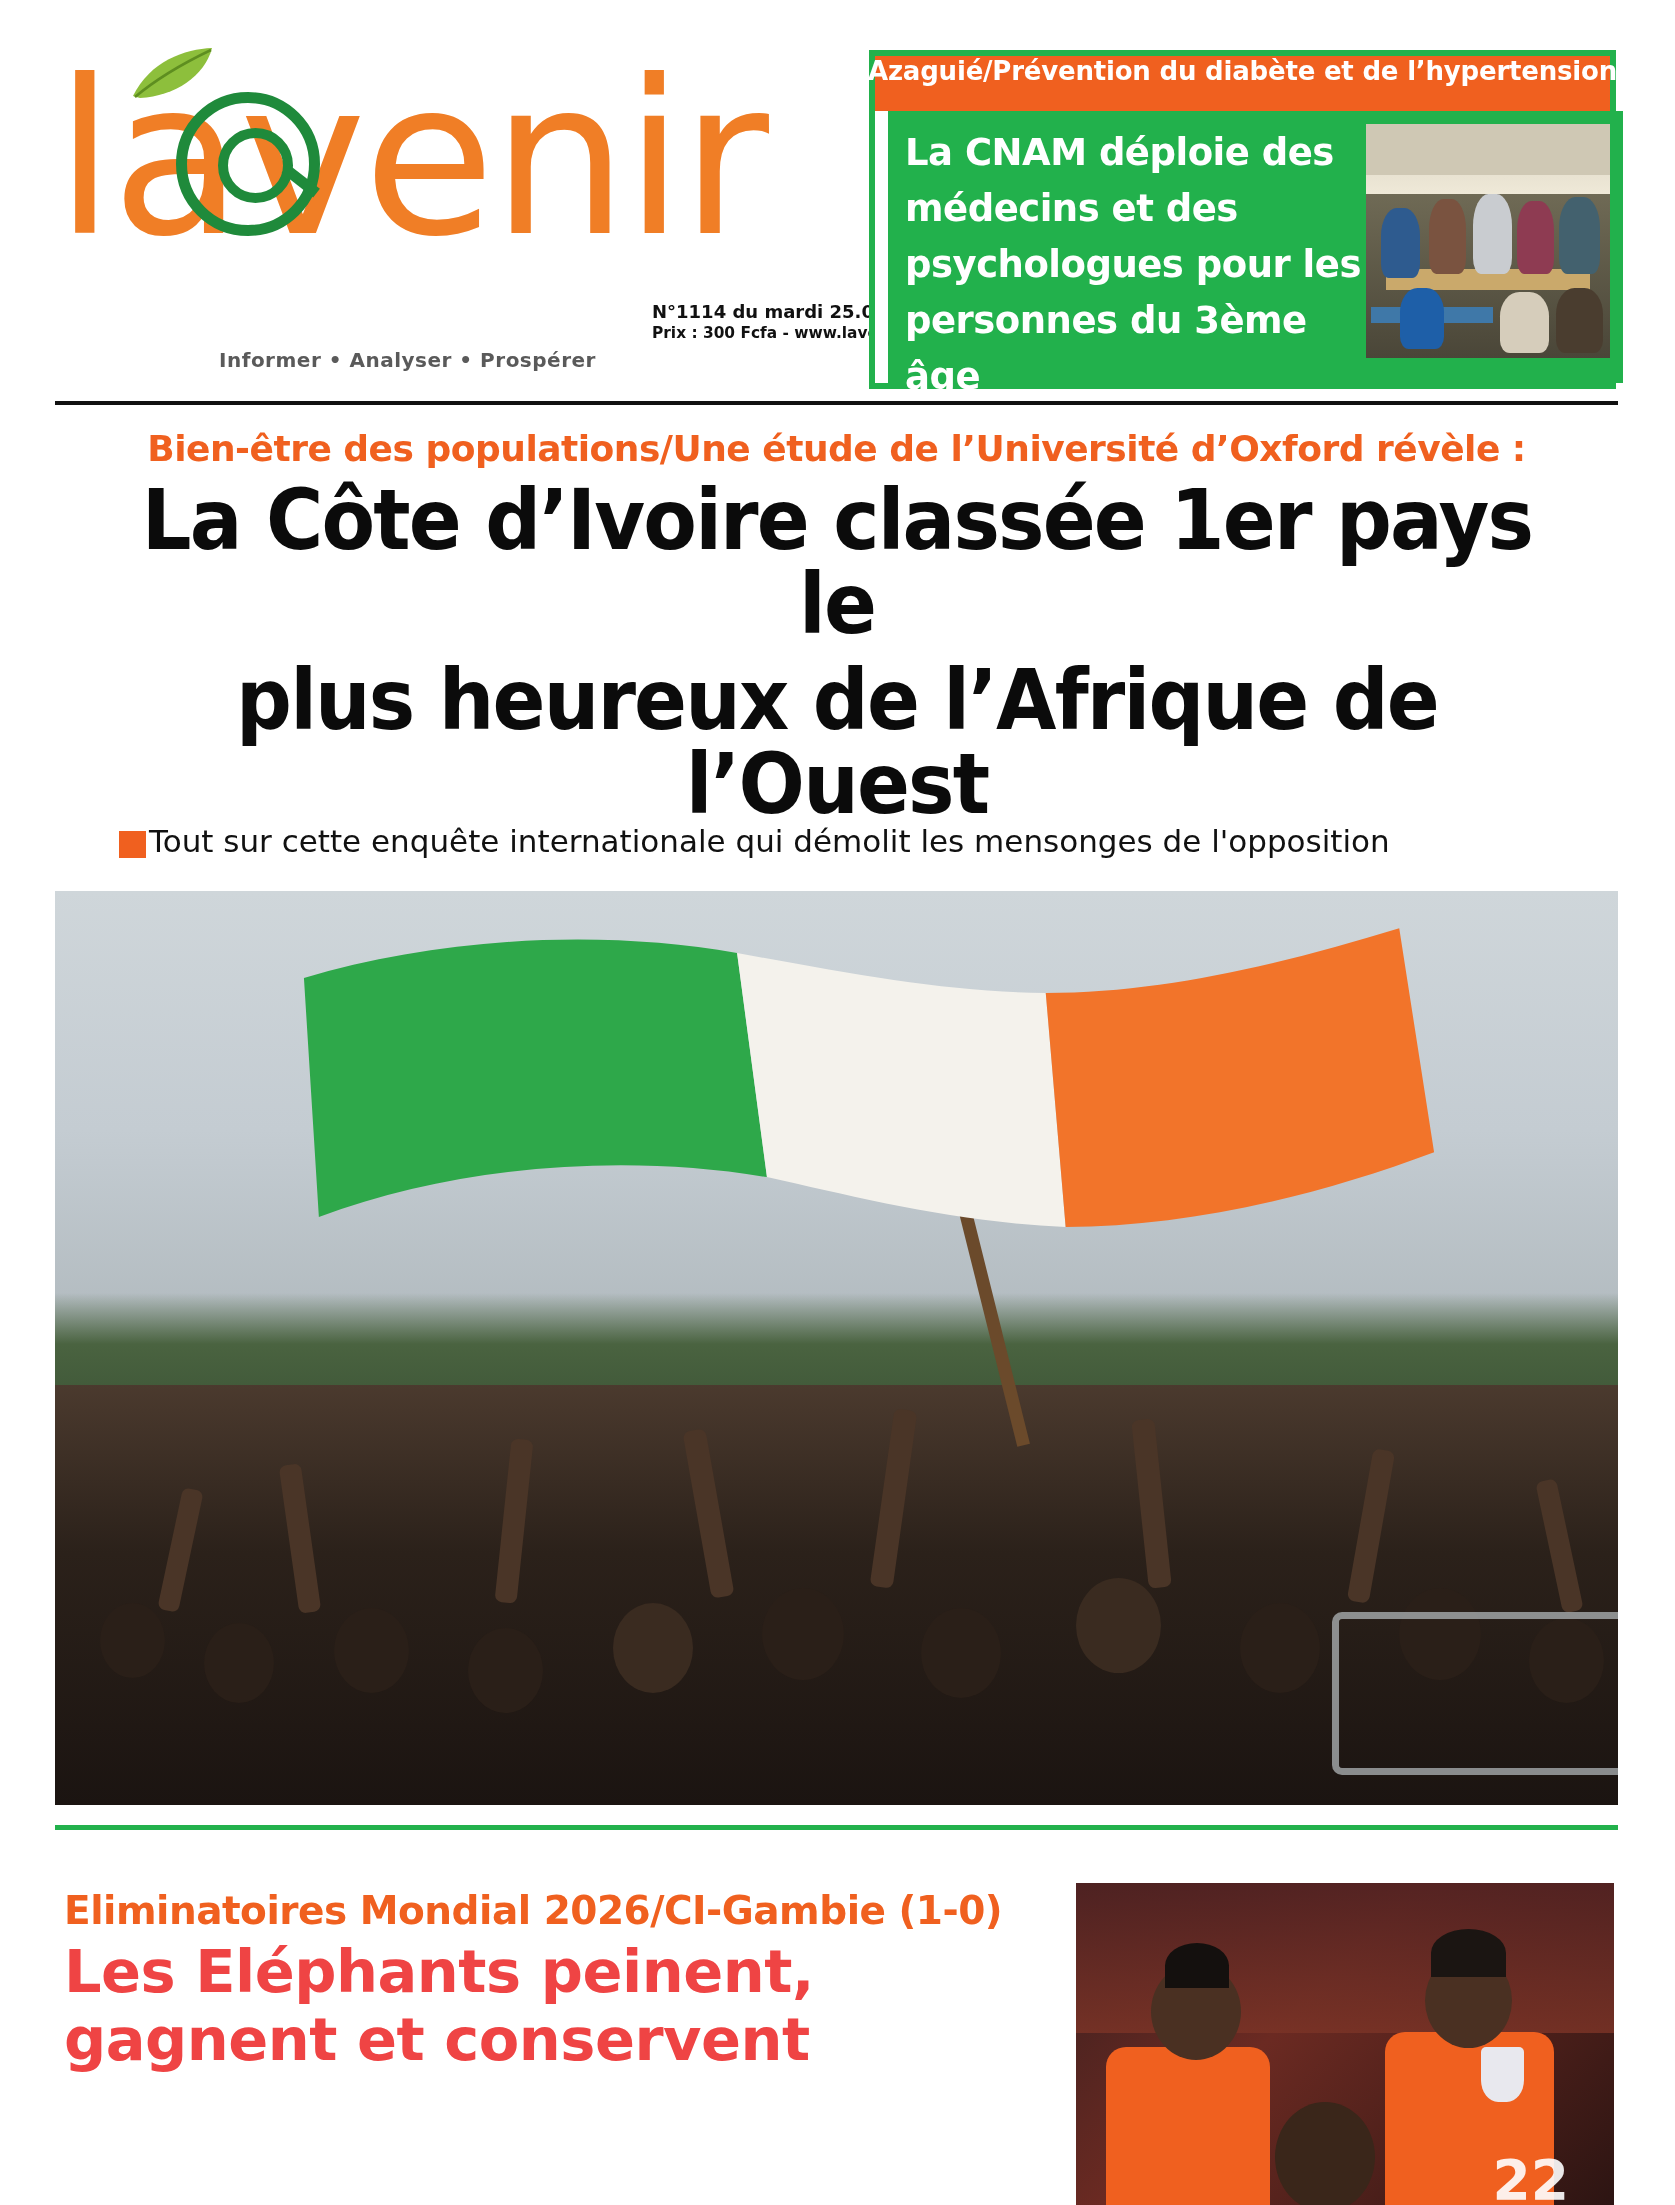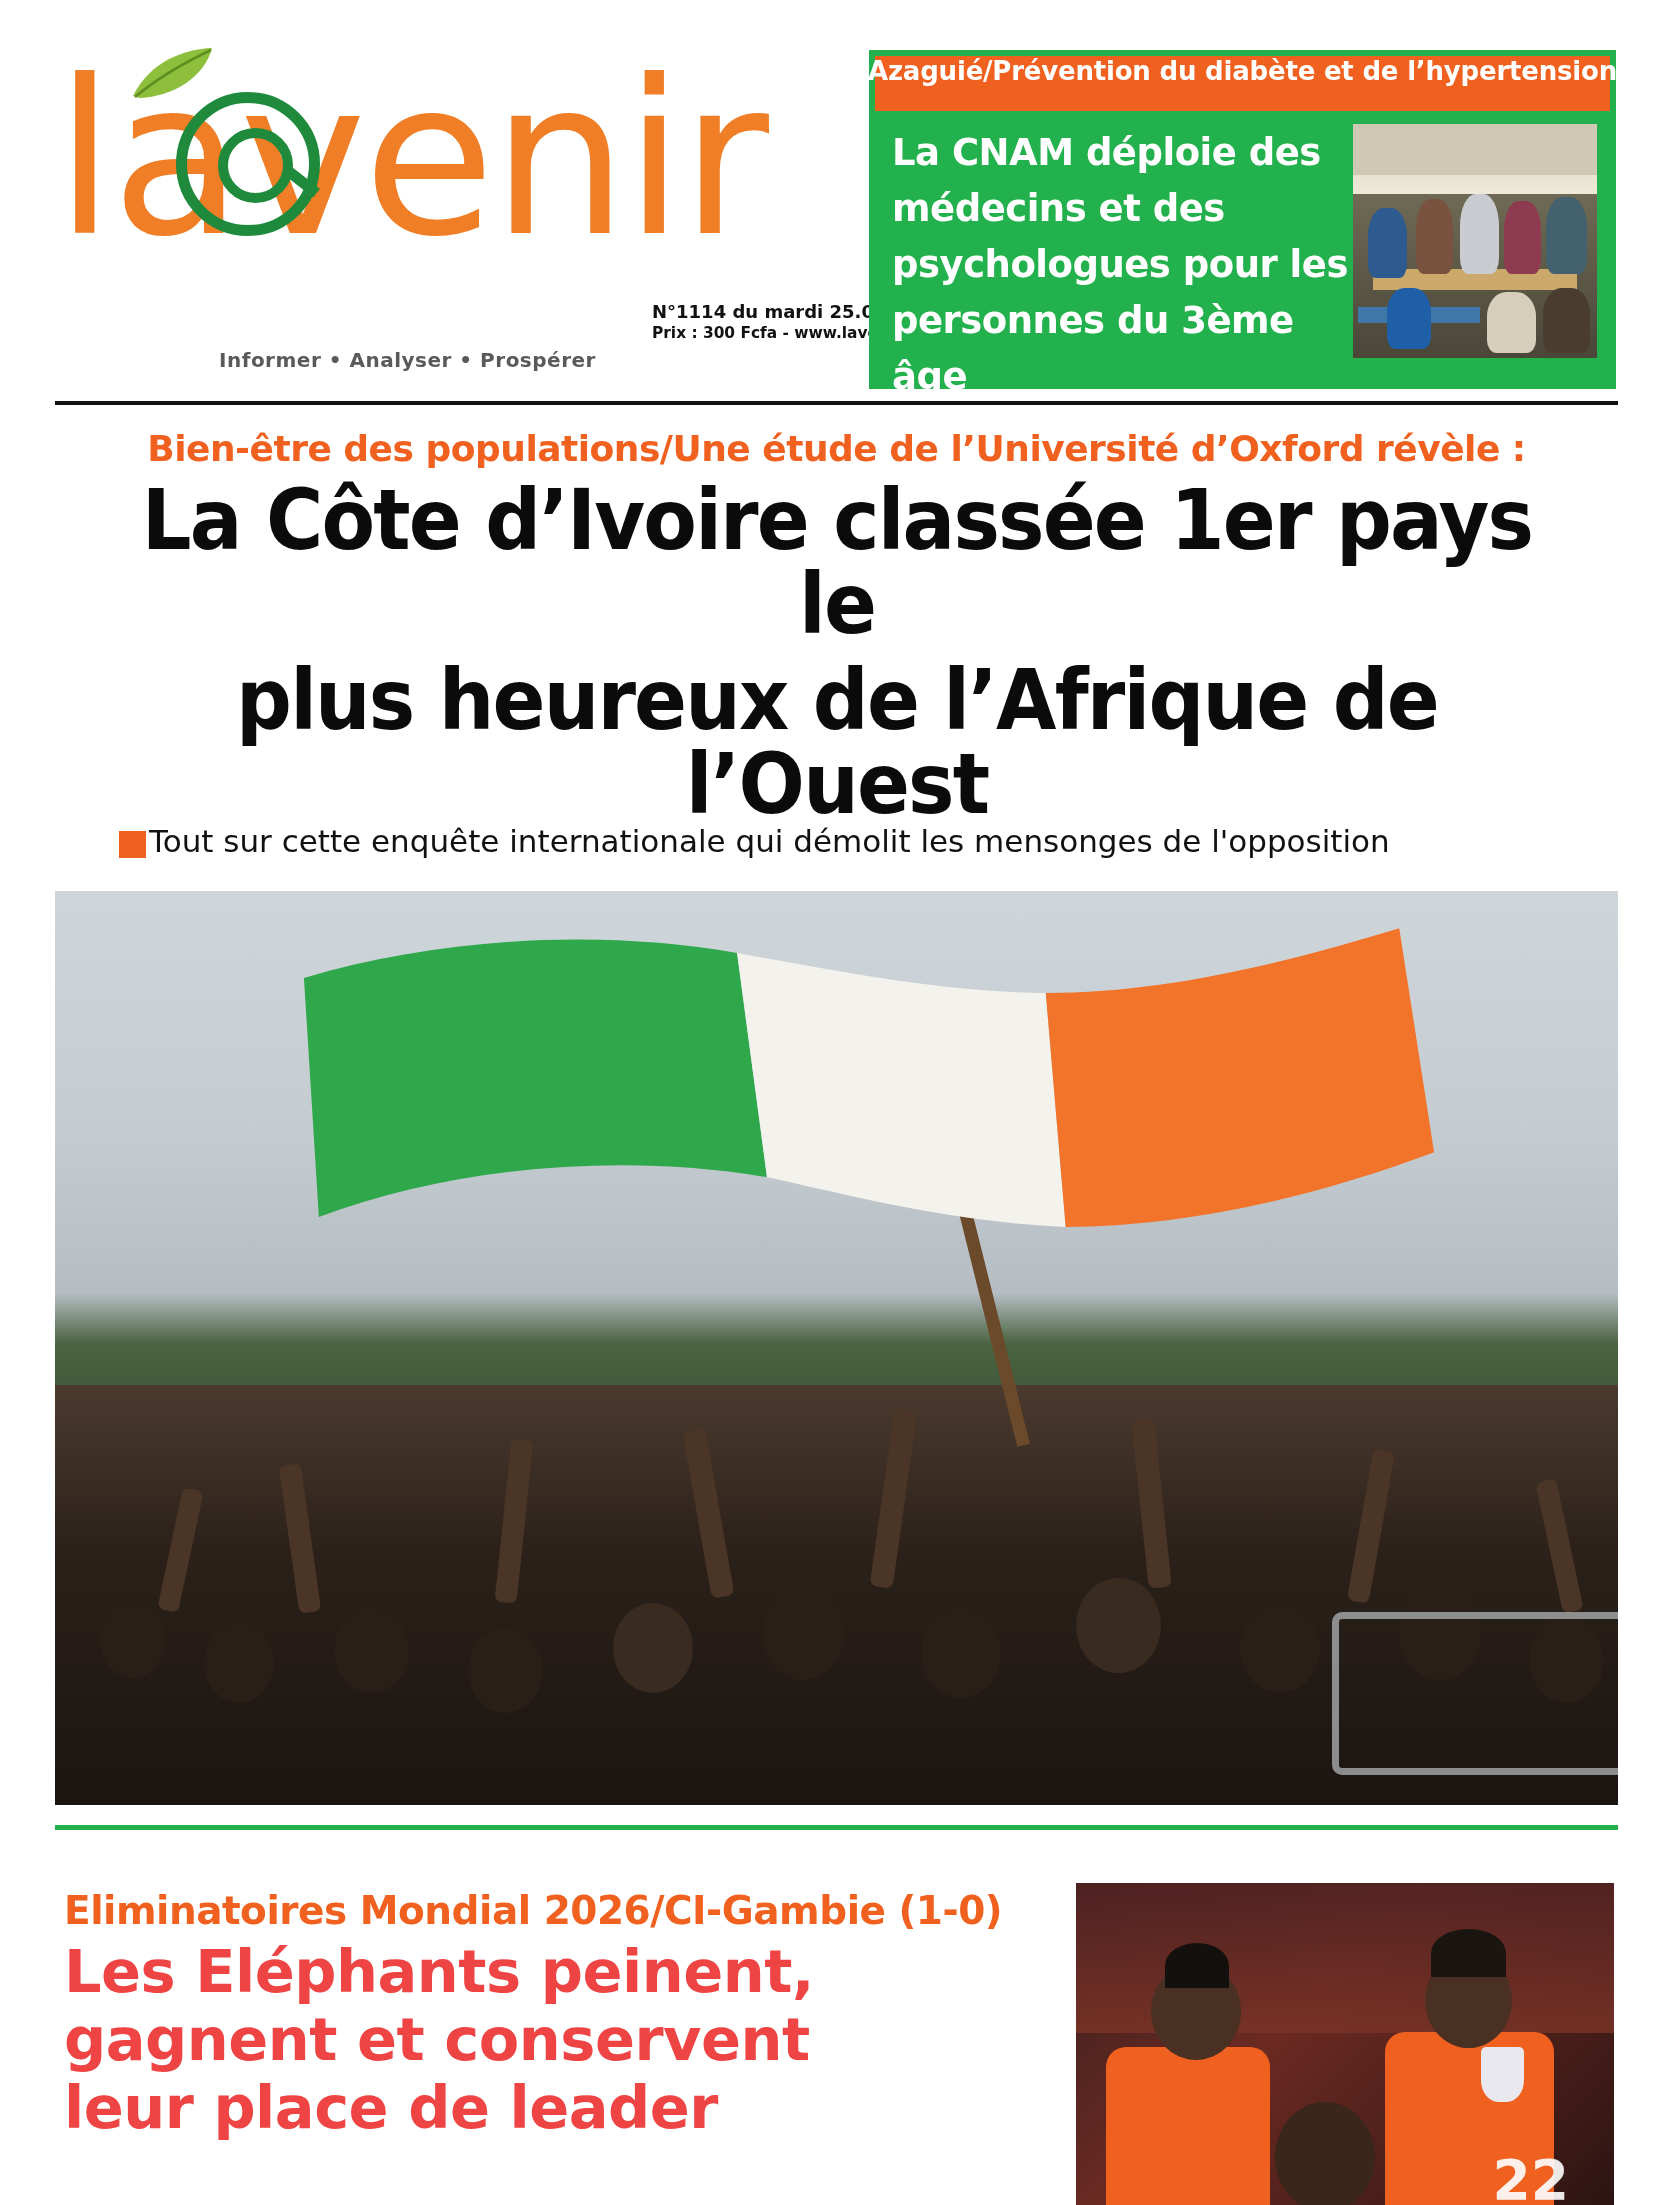--- a/index.html
+++ b/index.html
@@ -159,21 +159,21 @@
   .teaser-kicker span {
     font-family: "DejaVu Sans", sans-serif;
     font-size: 26px;
     font-weight: 700;
     color: #ffffff;
     white-space: nowrap;
     letter-spacing: -0.2px;
   }
   .teaser-body {
     position: absolute;
-    left: 0;
+    left: 13px;
     top: 55px;
     width: 735px;
     height: 272px;
     background: #22B14C;
   }
   .teaser-head {
     position: absolute;
     left: 17px;
     top: 14px;
     width: 468px;
@@ -501,21 +501,20 @@
     <div class="hero-barrier"></div>
   </div>
 
   <div class="rule-bottom"></div>
 
   <div class="bottom">
     <div class="bottom-kicker">Eliminatoires Mondial 2026/CI-Gambie (1-0)</div>
     <div class="bottom-head">
       <div>Les Eléphants peinent,</div>
       <div>gagnent et conservent</div>
-      <div>leur place de leader</div>
     </div>
 
     <div class="bottom-photo">
       <div class="bp-bg"></div>
       <div class="bp-blur"></div>
       <div class="jersey" style="left:30px;  top:164px; width:164px; height:169px;"></div>
       <div class="skin" style="left:75px; top:80px; width:90px; height:97px;"></div>
       <div class="skin" style="left:89px; top:60px; width:64px; height:45px; background:#14100e; border-radius:50% 50% 0 0;"></div>
       <div class="jersey" style="left:309px; top:149px; width:169px; height:184px;"></div>
       <div class="skin" style="left:349px; top:70px; width:87px; height:95px;"></div>

